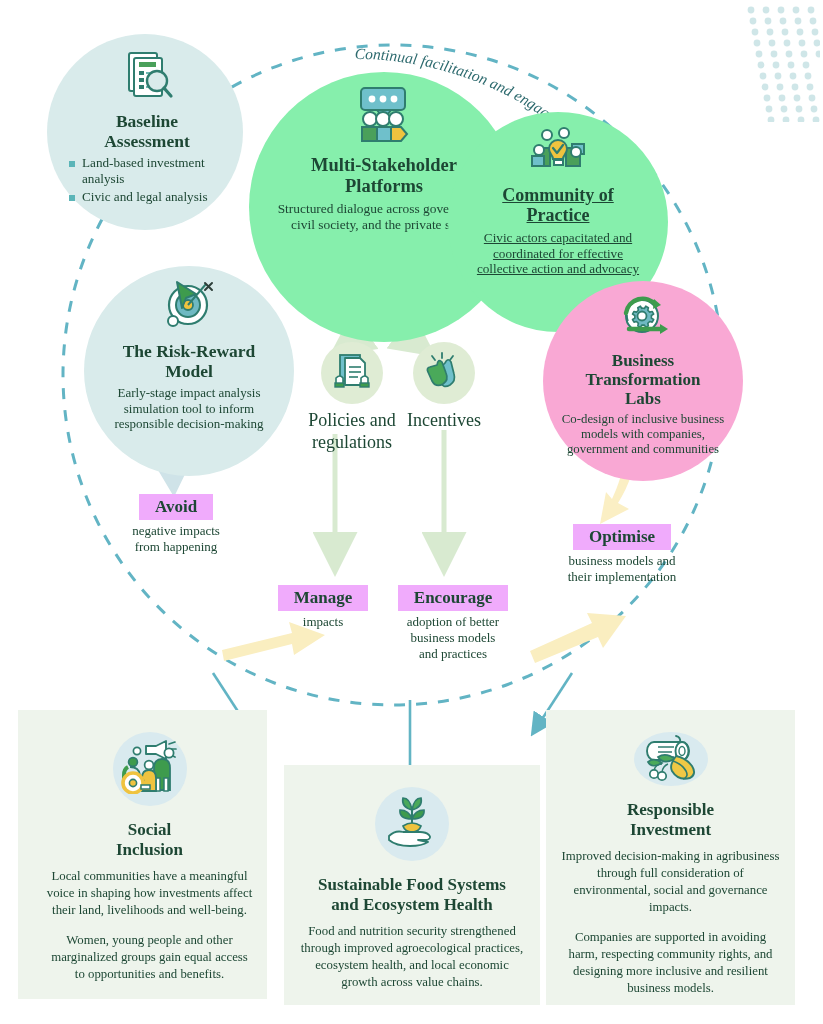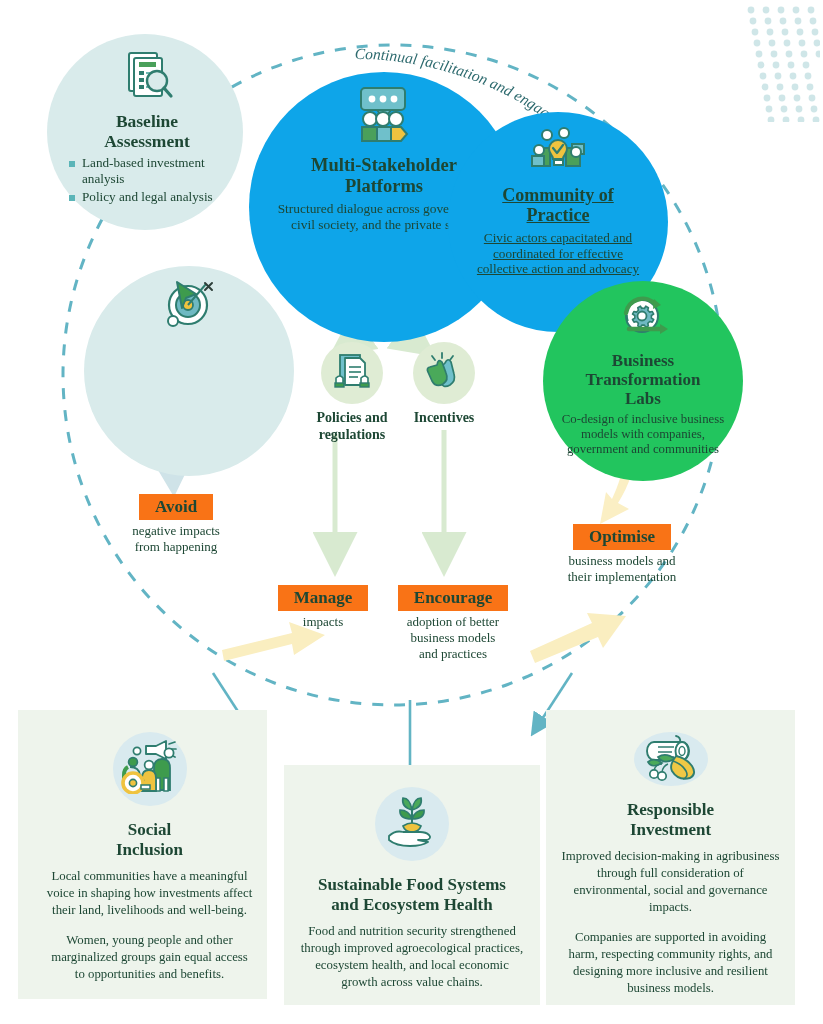--- a/index.html
+++ b/index.html
@@ -33,22 +33,22 @@
     flex-direction: column;
     align-items: center;
     text-align: center;
   }
   
   .circle {
     border-radius: 50%;
     justify-content: flex-start;
   }
   .c-blue  { background: #d9ebeb; }
-  .c-green { background: #0ea5e9; }
-  .c-yellow{ background: #22c55e; }
+  .c-green { background: #86efac; }
+  .c-yellow{ background: #f9a8d4; }
 
   .node-title {
     font-weight: bold;
     line-height: 1.12;
     color: #1d4734;
   }
   .node-desc {
     line-height: 1.18;
     color: #1d4734;
   }
@@ -78,21 +78,21 @@
 
   
   .chip {
     position: absolute;
     display: flex;
     flex-direction: column;
     align-items: center;
     text-align: center;
   }
   .chip-label {
-    background: #f97316;
+    background: #f0abfc;
     color: #1d4734;
     font-weight: bold;
     font-size: 17px;
     line-height: 1.25;
     padding: 2px 16px 3px 16px;
     white-space: nowrap;
   }
   .chip-sub {
     margin-top: 3px;
     font-size: 13px;
@@ -110,22 +110,22 @@
   .mini-disc {
     width: 62px; height: 62px;
     border-radius: 50%;
     background: #dfecd4;
     display: flex;
     align-items: center;
     justify-content: center;
   }
   .mini-label {
     margin-top: 6px;
-    font-size: 14px;
-    font-weight: bold;
+    font-size: 18px;
+    font-weight: normal;
     line-height: 1.2;
     text-align: center;
     color: #1d4734;
   }
 
   
   .panel {
     position: absolute;
     background: #eef4ec;
     display: flex;
@@ -272,21 +272,21 @@
           <rect x="27" y="29" width="12" height="2" fill="#6fb9b5"></rect>
         <rect x="20" y="35" width="5" height="4" fill="#2f7d6f"></rect>
           <rect x="27" y="36" width="12" height="2" fill="#6fb9b5"></rect>
         <circle cx="38" cy="31" r="10" fill="#d9ebeb" stroke="#2f7d6f" stroke-width="2.4"></circle>
         <line x1="45" y1="38" x2="52" y2="46" stroke="#2f7d6f" stroke-width="3.2" stroke-linecap="round"></line>
       </svg>
     </span>
     <div class="node-title" style="font-size:17.5px; margin-top:6px;">Baseline<br>Assessment</div>
     <ul class="bullets" style="font-size:13.2px; width:100%;">
       <li>Land-based investment analysis</li>
-      <li>Policy and legal analysis</li>
+      <li>Civic and legal analysis</li>
     </ul>
   </div>
 
   <div class="node circle c-green" style="left:249px; top:72px; width:270px; height:270px; padding:14px 26px 0 26px;">
     <span class="icon-wrap">
       <svg width="62" height="58" viewBox="0 0 62 58">
         <rect x="8" y="2" width="44" height="22" rx="4" fill="#6fc0cb" stroke="#2f7d6f" stroke-width="2"></rect>
         <path d="M24,24 L31,33 L38,24 Z" fill="#6fc0cb" stroke="#2f7d6f" stroke-width="2"></path>
         <circle cx="19" cy="13" r="3.4" fill="#ffffff"></circle>
           <circle cx="30" cy="13" r="3.4" fill="#ffffff"></circle>
@@ -328,20 +328,22 @@
       <svg width="58" height="52" viewBox="0 0 58 52">
         <circle cx="28" cy="25" r="19" fill="#ffffff" stroke="#2f7d6f" stroke-width="2.2"></circle>
         <circle cx="28" cy="25" r="12" fill="#6fb9c2" stroke="#2f7d6f" stroke-width="2"></circle>
         <circle cx="28" cy="25" r="5" fill="#efc33f" stroke="#2f7d6f" stroke-width="1.8"></circle>
         <path d="M28,25 L46,4" stroke="#2f7d6f" stroke-width="2" fill="none"></path>
         <path d="M17,2 L36,14 L26,18 L22,28 Z" fill="#3e9b4d" stroke="#2f7d6f" stroke-width="2" stroke-linejoin="round"></path>
         <circle cx="13" cy="41" r="5" fill="#ffffff" stroke="#2f7d6f" stroke-width="2"></circle>
         <path d="M45,3 l7,7 M52,3 l-7,7" stroke="#2e3f3a" stroke-width="2" stroke-linecap="round"></path>
       </svg>
     </span>
+    <div class="node-title" style="font-size:17.5px; margin-top:6px;">The Risk-Reward<br>Model</div>
+    <div class="node-desc" style="font-size:13px; margin-top:4px;">Early-stage impact analysis simulation tool to inform responsible decision-making</div>
   </div>
 
   <div class="node circle c-yellow" style="left:543px; top:281px; width:200px; height:200px; padding:14px 14px 0 14px;">
     <span class="icon-wrap">
       <svg width="58" height="46" viewBox="0 0 58 46">
         <circle cx="28" cy="21" r="16" fill="#ffffff" stroke="#2f7d6f" stroke-width="2"></circle>
         <path d="M28,13 l2.4,0.5 1.4,-2.3 2.6,1.5 -0.6,2.5 1.9,1.9 2.5,-0.6 1.5,2.6 -2.3,1.4 0,2.6 2.3,1.4 -1.5,2.6 -2.5,-0.6 -1.9,1.9 0.6,2.5 -2.6,1.5 -1.4,-2.3 -2.6,0 -1.4,2.3 -2.6,-1.5 0.6,-2.5 -1.9,-1.9 -2.5,0.6 -1.5,-2.6 2.3,-1.4 0,-2.6 -2.3,-1.4 1.5,-2.6 2.5,0.6 1.9,-1.9 -0.6,-2.5 2.6,-1.5 1.4,2.3 z" fill="#6fb9c2" stroke="#2f7d6f" stroke-width="1.6" stroke-linejoin="round"></path>
         <circle cx="28" cy="21" r="4.5" fill="#ffffff" stroke="#2f7d6f" stroke-width="1.8"></circle>
         <path d="M12,18 A17,17 0 0 1 42,10" fill="none" stroke="#3e9b4d" stroke-width="4.5" stroke-linecap="round"></path>
         <path d="M40,4 l7,6 -8,4 z" fill="#3e9b4d"></path>

